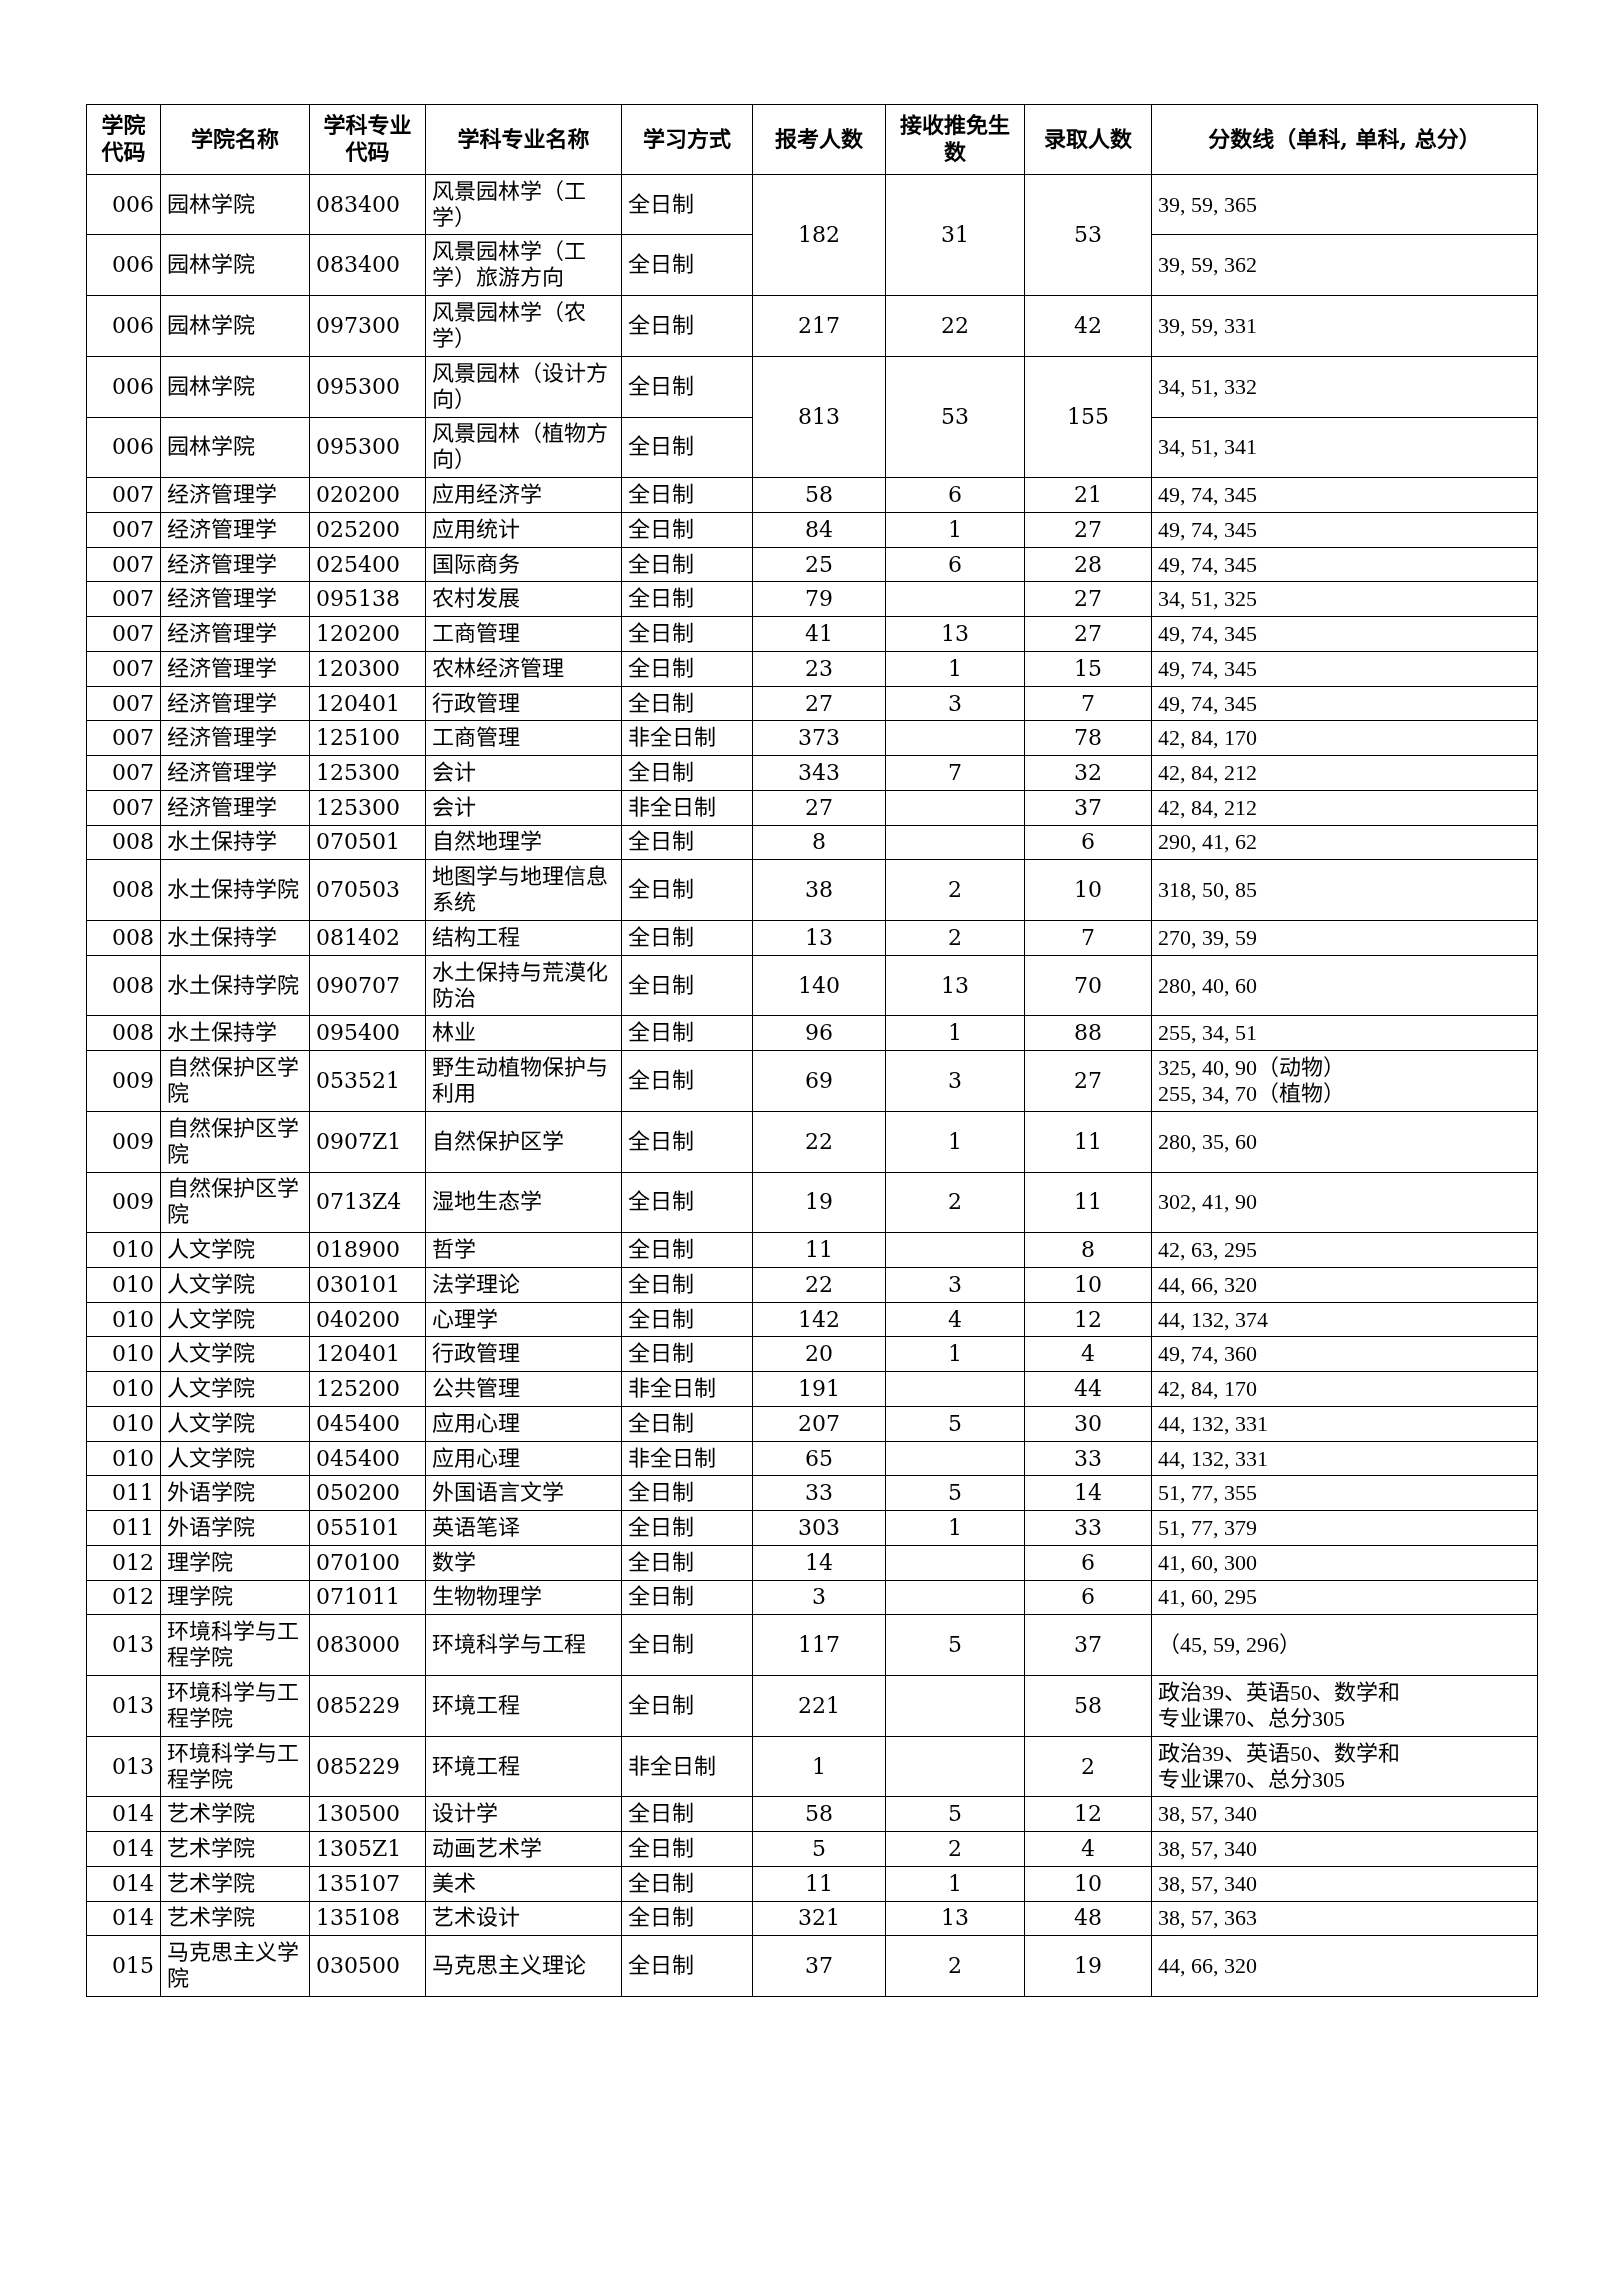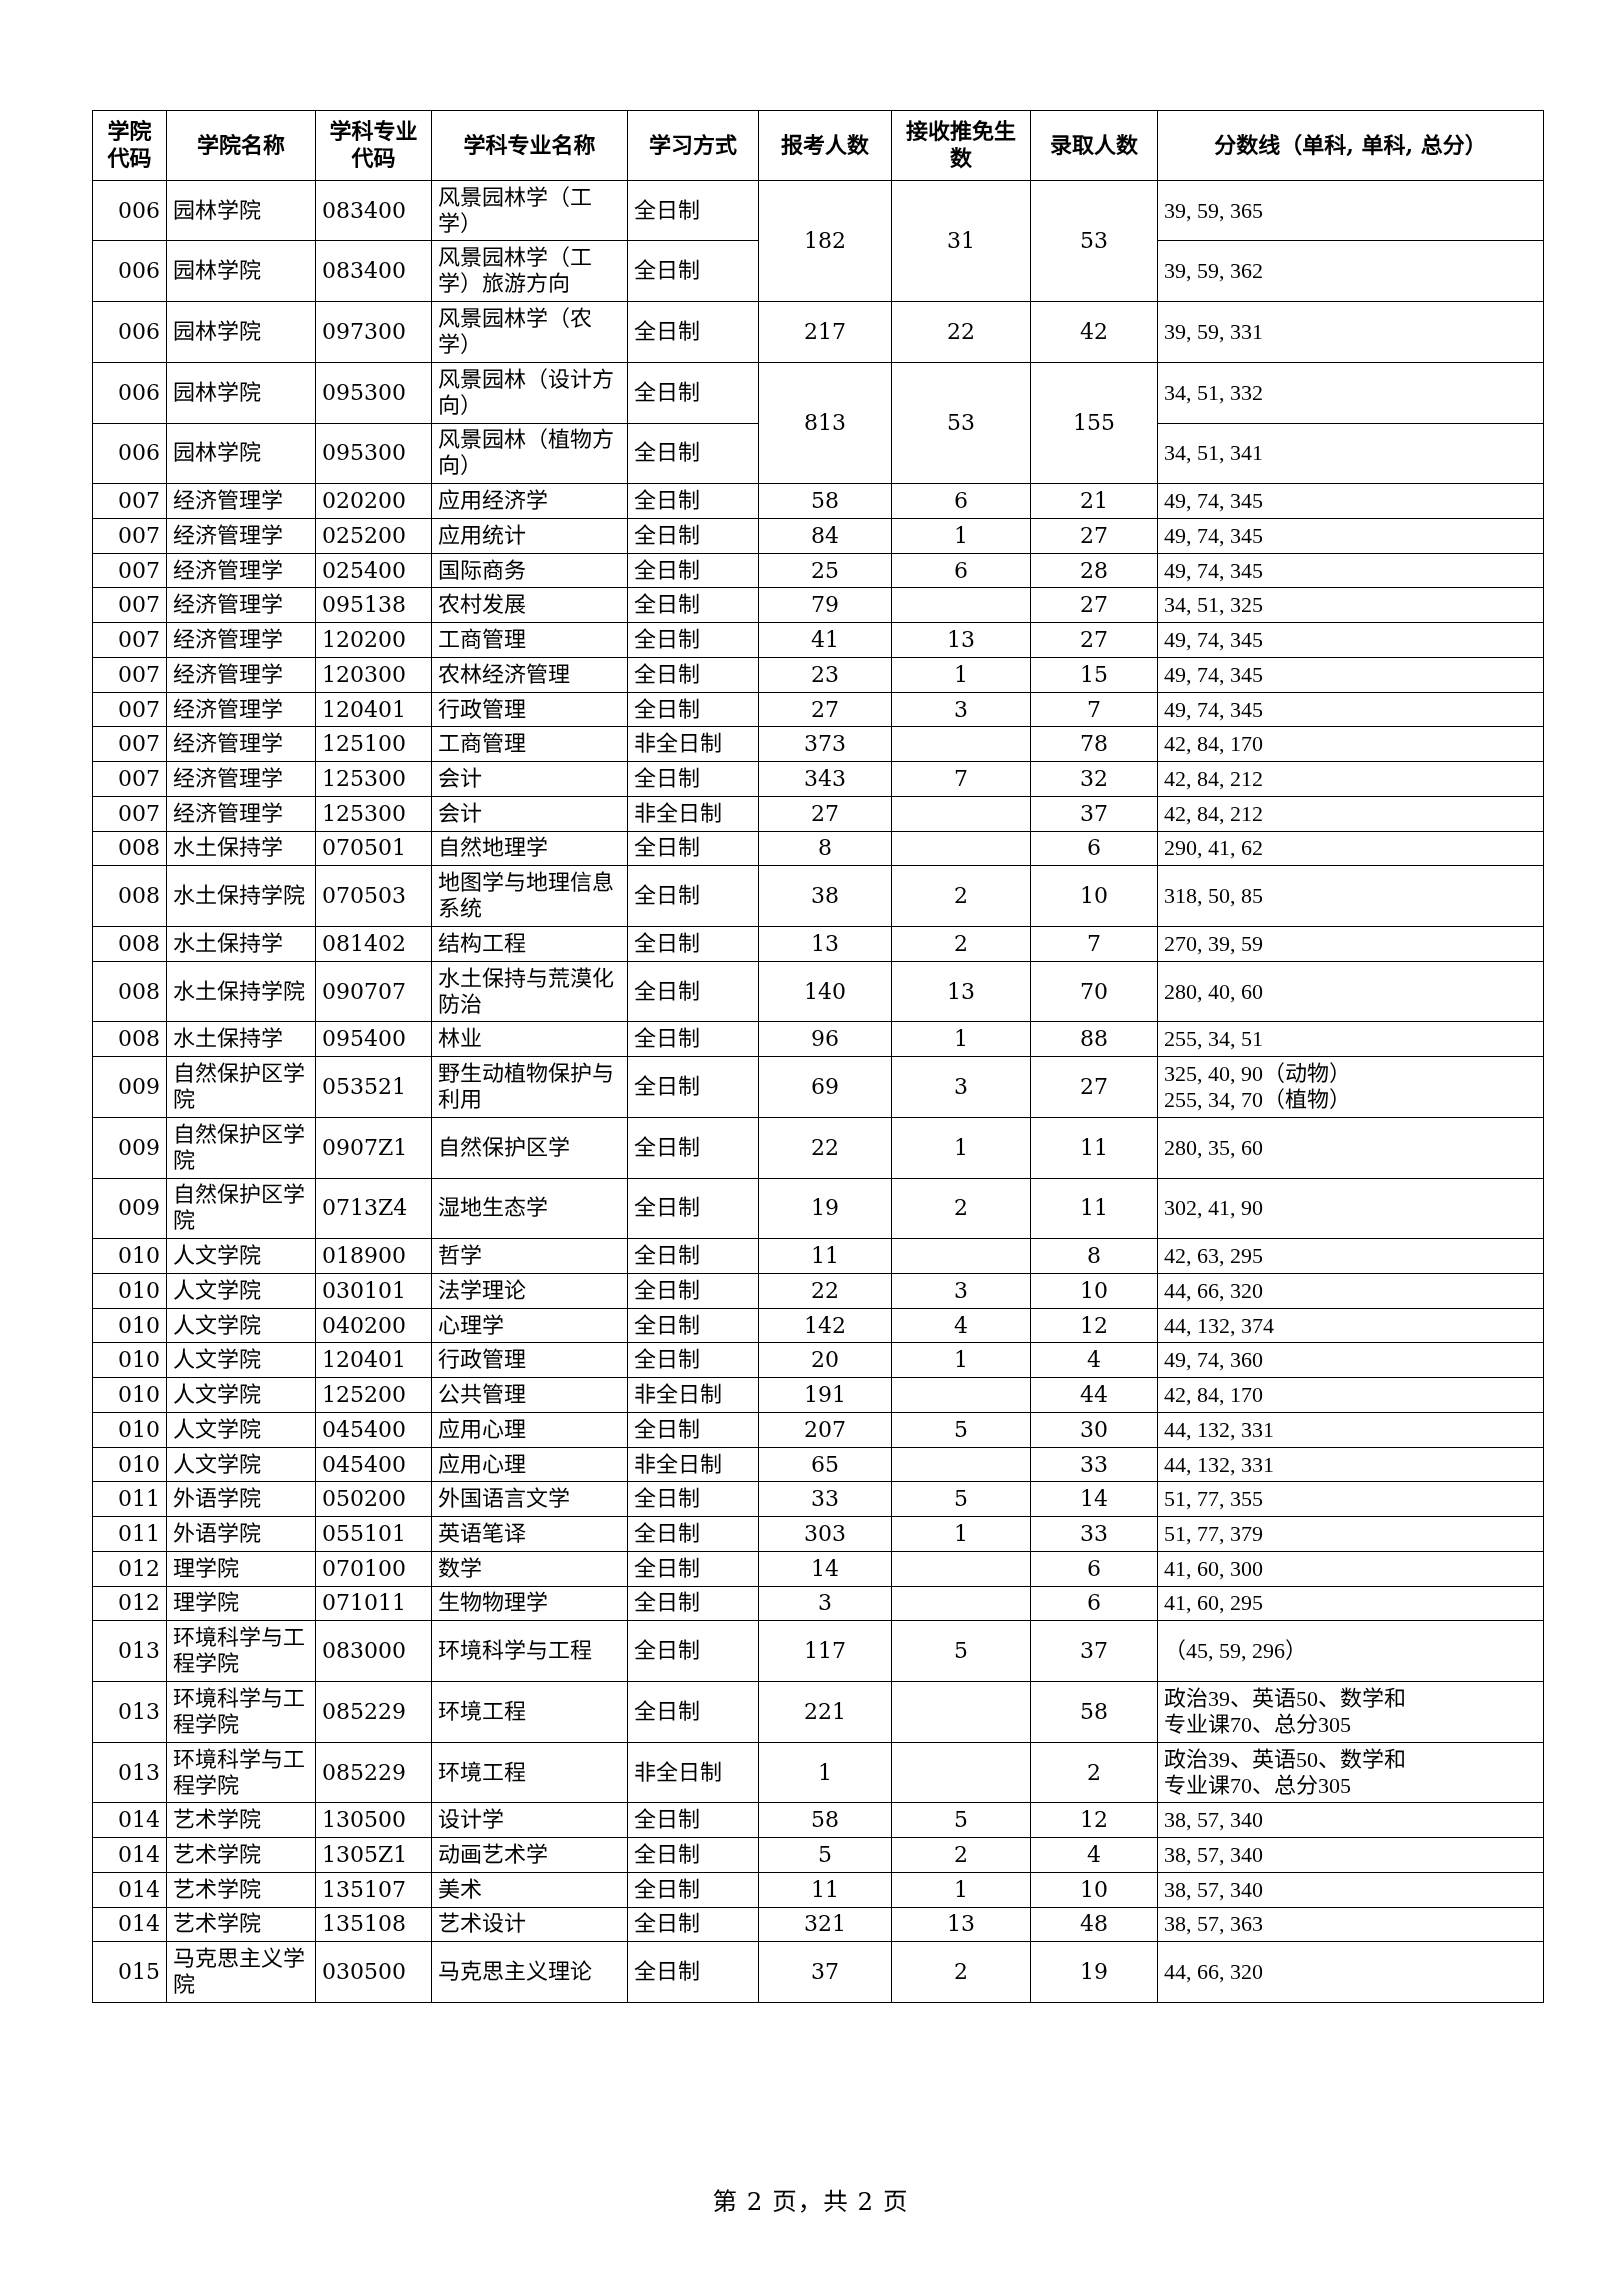--- a/index.html
+++ b/index.html
@@ -20,21 +20,21 @@
     box-sizing: border-box;
     width: 1621px;
     height: 2293px;
     padding: 102px 84px 0 84px;
     position: relative;
   }
   table.adm {
     border-collapse: collapse;
     table-layout: fixed;
     width: 1337px;
-    margin: 8px;
+    margin: 2px;
     font-size: 22px;
     line-height: 1.18;
   }
   table.adm th,
   table.adm td {
     border: 1.6px solid #000000;
     padding: 3.9px 5.9px;
     vertical-align: middle;
     word-break: break-all;
     overflow-wrap: anywhere;
@@ -644,16 +644,15 @@
           <td class="mid">37</td>
           <td class="mid">2</td>
           <td class="mid">19</td>
           <td class="score">
             <span class="line">44, 66, 320</span>
           </td>
         </tr>
       </tbody>
   </table>
 
-  <div class="footer">第 2 页，共 2 页</div>
 
 </div>
 
 
 </body></html>

